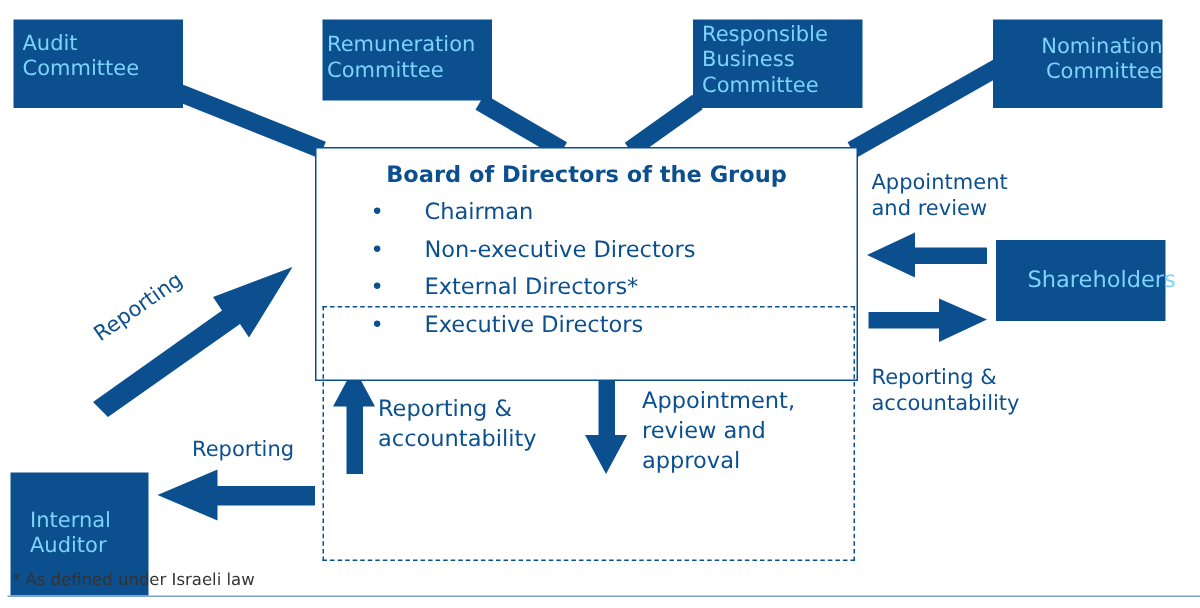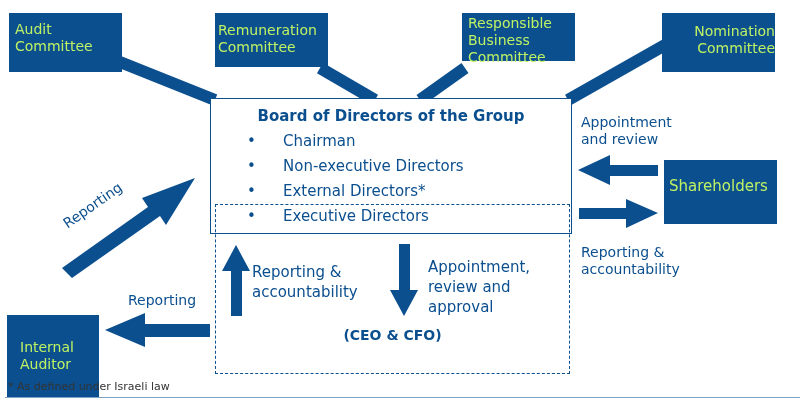--- a/index.html
+++ b/index.html
@@ -1,19 +1,19 @@
 <!DOCTYPE html>
 <html><head>
 <meta charset="utf-8">
 <style>
   html,body{margin:0;padding:0;background:#fff;}
   body{width:800px;height:405px;position:relative;overflow:hidden;font-family:"DejaVu Sans","Liberation Sans",sans-serif;color:#0b4f8f;}
   svg.connectors{position:absolute;left:0;top:0;width:800px;height:405px;}
-  .box{position:absolute;background:#0b4f8f;color:#bef264;font-size:14px;line-height:17px;box-sizing:border-box;}
-  .board{position:absolute;left:210px;top:98px;width:362px;height:136px;border:1.5px solid #0b4f8f;background:#fff;box-sizing:border-box;}
+  .box{position:absolute;background:#0b4f8f;color:#7dd3fc;font-size:14px;line-height:17px;box-sizing:border-box;}
+  .board{position:absolute;left:210px;top:98px;width:362px;height:156px;border:1.5px solid #0b4f8f;background:#fff;box-sizing:border-box;}
   .board-title{position:absolute;left:0;width:100%;top:8px;text-align:center;font-weight:bold;font-size:15px;}
   .bullet{position:absolute;left:36px;font-size:15px;}
   .bullet .dot{position:absolute;left:0;}
   .bullet .txt{position:absolute;left:36px;white-space:nowrap;}
   .dashed{position:absolute;left:215px;top:204px;width:355px;height:170px;border:1.5px dashed #0b4f8f;box-sizing:border-box;}
   .lbl{position:absolute;font-size:14px;line-height:17px;color:#0b4f8f;white-space:nowrap;}
   .exec-title{position:absolute;left:215px;width:355px;top:326px;text-align:center;font-weight:bold;font-size:14px;line-height:18px;}
   .footnote{position:absolute;left:8px;top:380px;font-size:11px;color:#333;}
   .rule{position:absolute;left:5px;top:397px;width:795px;height:1px;background:#7fa3c6;}
 </style>
@@ -37,21 +37,21 @@
 
   <polygon fill="#0b4f8f" points="236,245 250,271 242,271 242,316 231,316 231,271 222,271"></polygon>
 
   <polygon fill="#0b4f8f" points="399,244 410,244 410,290 418,290 404,316 390,290 399,290"></polygon>
 </svg>
 
 <div class="box" style="left:9px;top:13px;width:113px;height:59px;padding:8px 0 0 6px;white-space:pre-line;">Audit
 Committee</div>
 <div class="box" style="left:215px;top:13px;width:113px;height:54px;padding:9px 0 0 3px;white-space:pre-line;">Remuneration
 Committee</div>
-<div class="box" style="left:462px;top:13px;width:113px;height:48px;padding:2px 0 0 6px;white-space:pre-line;">Responsible
+<div class="box" style="left:462px;top:13px;width:113px;height:59px;padding:2px 0 0 6px;white-space:pre-line;">Responsible
 Business
 Committee</div>
 <div class="box" style="left:662px;top:13px;width:113px;height:59px;padding:10px 0 0 3px;white-space:pre-line;text-align:right;">Nomination
 Committee</div>
 
 <div class="board">
   <div class="board-title">Board of Directors of the Group</div>
   <div class="bullet" style="top:33px;">
       <span class="dot">•</span>
       <span class="txt">Chairman</span>
@@ -65,34 +65,33 @@
       <span class="txt">External Directors*</span>
     </div>
   <div class="bullet" style="top:108px;">
       <span class="dot">•</span>
       <span class="txt">Executive Directors</span>
     </div>
 </div>
 
 <div class="dashed"></div>
 
-<div class="box" style="left:664px;top:160px;width:113px;height:64px;padding:18px 0 0 5px;font-size:15px;">Shareholders</div>
+<div class="box" style="left:664px;top:160px;width:113px;height:54px;padding:18px 0 0 21px;font-size:15px;">Shareholders</div>
 <div class="box" style="left:7px;top:292px;width:92px;height:82px;padding:24px 0 0 13px;white-space:pre-line;font-size:14px;margin-top:23px;">Internal
 Auditor</div>
 
 <div class="lbl" style="left:581px;top:114px;white-space:pre-line;">Appointment
 and review</div>
 <div class="lbl" style="left:581px;top:244px;white-space:pre-line;">Reporting &amp;
 accountability</div>
 <div class="lbl" style="left:60px;top:218px;transform:rotate(-35deg);transform-origin:left top;">Reporting</div>
 <div class="lbl" style="left:128px;top:292px;">Reporting</div>
 <div class="lbl" style="left:252px;top:262px;font-size:15px;line-height:20px;white-space:pre-line;">Reporting &amp;
 accountability</div>
 <div class="lbl" style="left:428px;top:257px;font-size:15px;line-height:20px;white-space:pre-line;">Appointment,
 review and
 approval</div>
 
 <div class="exec-title">
-  <div>(CEO &amp; CFO)</div>
 </div>
 
 <div class="footnote">* As defined under Israeli law</div>
 <div class="rule"></div>
 
 </body></html>

